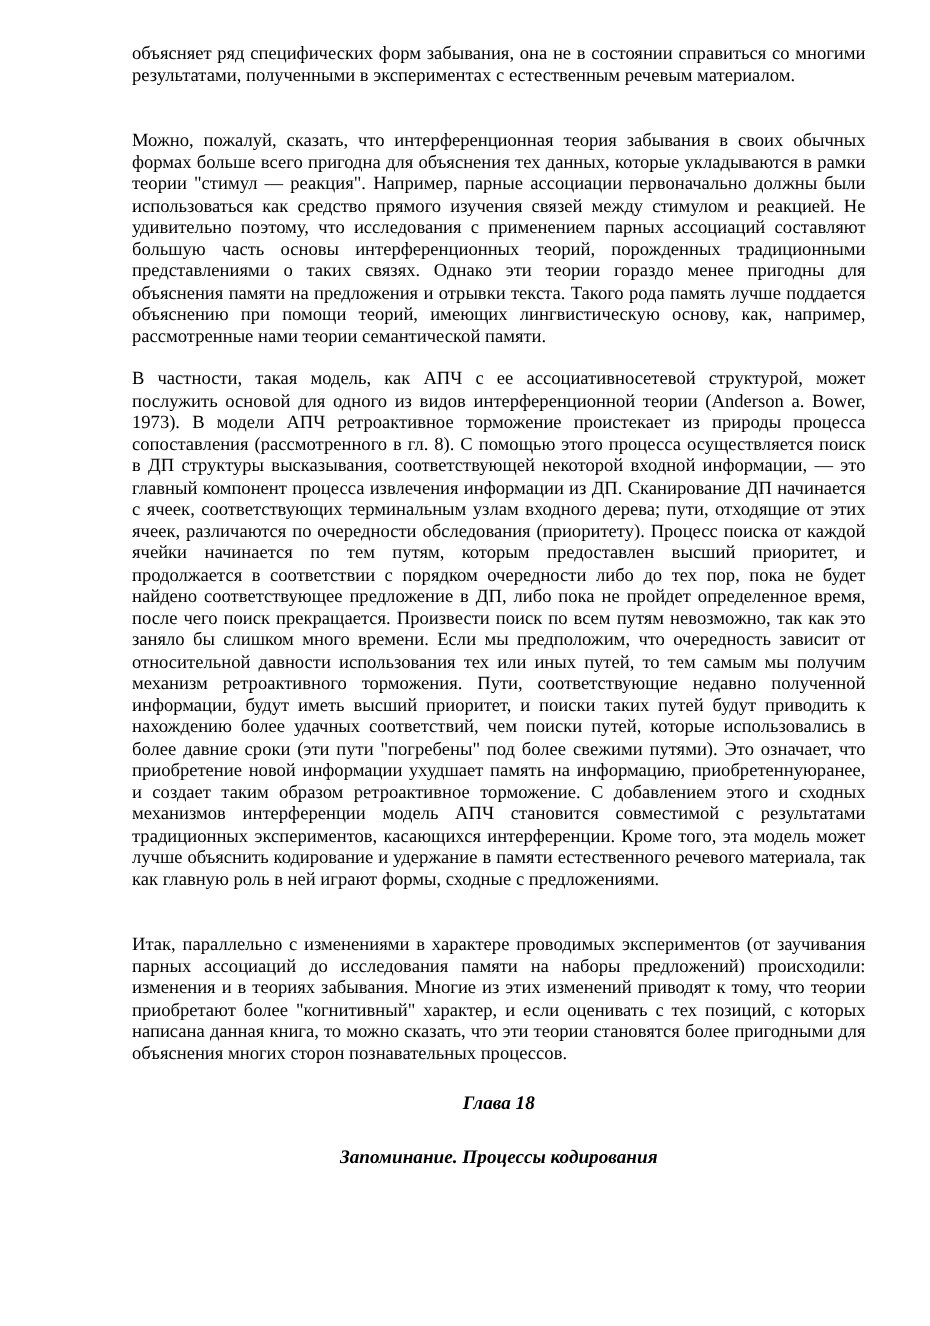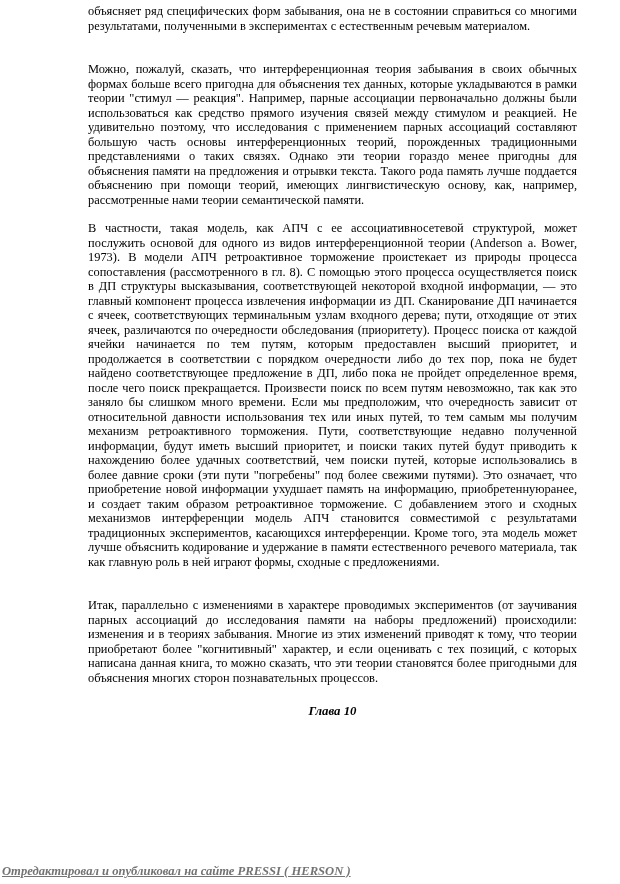--- a/index.html
+++ b/index.html
@@ -12,20 +12,21 @@
     width: 620px;
     height: 884px;
     overflow: hidden;
     font-family: "Liberation Serif", serif;
     color: #000000;
   }
   .page {
     position: absolute;
     inset: 0;
     background: #ffffff;
+    margin-top: 24px;
   }
   .text-column {
     position: absolute;
     left: 88px;
     top: 4px;
     width: 489px;
     font-size: 12.4px;
     line-height: 14.5px;
     text-align: justify;
   }
@@ -68,16 +69,17 @@
 </style>
 </head>
 <body>
 
 <div class="page">
   <div class="text-column">
     <p class="para gap-after-large">объясняет ряд специфических форм забывания, она не в состоянии справиться со многими результатами, полученными в экспериментах с естественным речевым материалом.</p>
     <p class="para">Можно, пожалуй, сказать, что интерференционная теория забывания в своих обычных формах больше всего пригодна для объяснения тех данных, которые укладываются в рамки теории "стимул — реакция". Например, парные ассоциации первоначально должны были использоваться как средство прямого изучения связей между стимулом и реакцией. Не удивительно поэтому, что исследования с применением парных ассоциаций составляют большую часть основы интерференционных теорий, порожденных традиционными представлениями о таких связях. Однако эти теории гораздо менее пригодны для объяснения памяти на предложения и отрывки текста. Такого рода память лучше поддается объяснению при помощи теорий, имеющих лингвистическую основу, как, например, рассмотренные нами теории семантической памяти.</p>
     <p class="para gap-after-large">В частности, такая модель, как АПЧ с ее ассоциативносетевой структурой, может послужить основой для одного из видов интерференционной теории (Anderson a. Bower, 1973). В модели АПЧ ретроактивное торможение проистекает из природы процесса сопоставления (рассмотренного в гл. 8). С помощью этого процесса осуществляется поиск в ДП структуры высказывания, соответствующей некоторой входной информации, — это главный компонент процесса извлечения информации из ДП. Сканирование ДП начинается с ячеек, соответствующих терминальным узлам входного дерева; пути, отходящие от этих ячеек, различаются по очередности обследования (приоритету). Процесс поиска от каждой ячейки начинается по тем путям, которым предоставлен высший приоритет, и продолжается в соответствии с порядком очередности либо до тех пор, пока не будет найдено соответствующее предложение в ДП, либо пока не пройдет определенное время, после чего поиск прекращается. Произвести поиск по всем путям невозможно, так как это заняло бы слишком много времени. Если мы предположим, что очередность зависит от относительной давности использования тех или иных путей, то тем самым мы получим механизм ретроактивного торможения. Пути, соответствующие недавно полученной информации, будут иметь высший приоритет, и поиски таких путей будут приводить к нахождению более удачных соответствий, чем поиски путей, которые использовались в более давние сроки (эти пути "погребены" под более свежими путями). Это означает, что приобретение новой информации ухудшает память на информацию, приобретеннуюранее, и создает таким образом ретроактивное торможение. С добавлением этого и сходных механизмов интерференции модель АПЧ становится совместимой с результатами традиционных экспериментов, касающихся интерференции. Кроме того, эта модель может лучше объяснить кодирование и удержание в памяти естественного речевого материала, так как главную роль в ней играют формы, сходные с предложениями.</p>
     <p class="para last">Итак, параллельно с изменениями в характере проводимых экспериментов (от заучивания парных ассоциаций до исследования памяти на наборы предложений) происходили: изменения и в теориях забывания. Многие из этих изменений приводят к тому, что теории приобретают более "когнитивный" характер, и если оценивать с тех позиций, с которых написана данная книга, то можно сказать, что эти теории становятся более пригодными для объяснения многих сторон познавательных процессов.</p>
-    <p class="chapter-heading">Глава 10</p>
+    <p class="chapter-heading">Глава 18</p>
+    <p class="chapter-subtitle">Запоминание. Процессы кодирования</p>
   </div>
   <div class="footer-note">Отредактировал и опубликовал на сайте PRESSI ( HERSON )</div>
 </div>
 
 </body></html>

